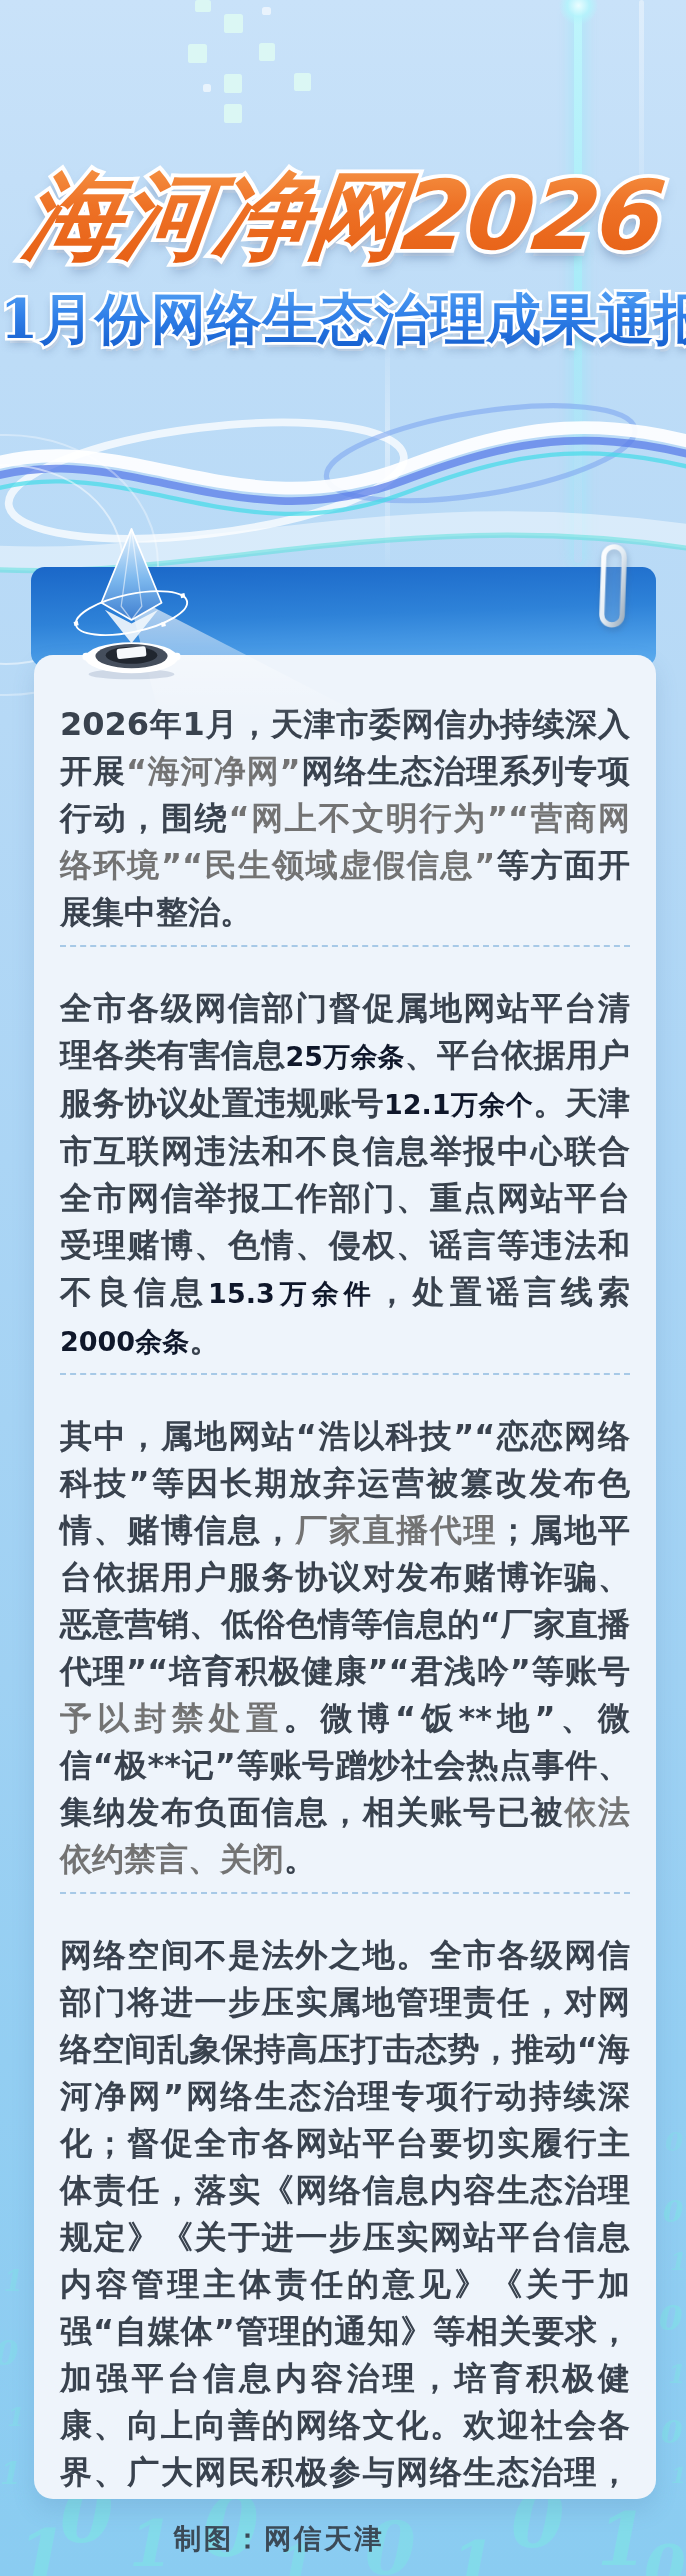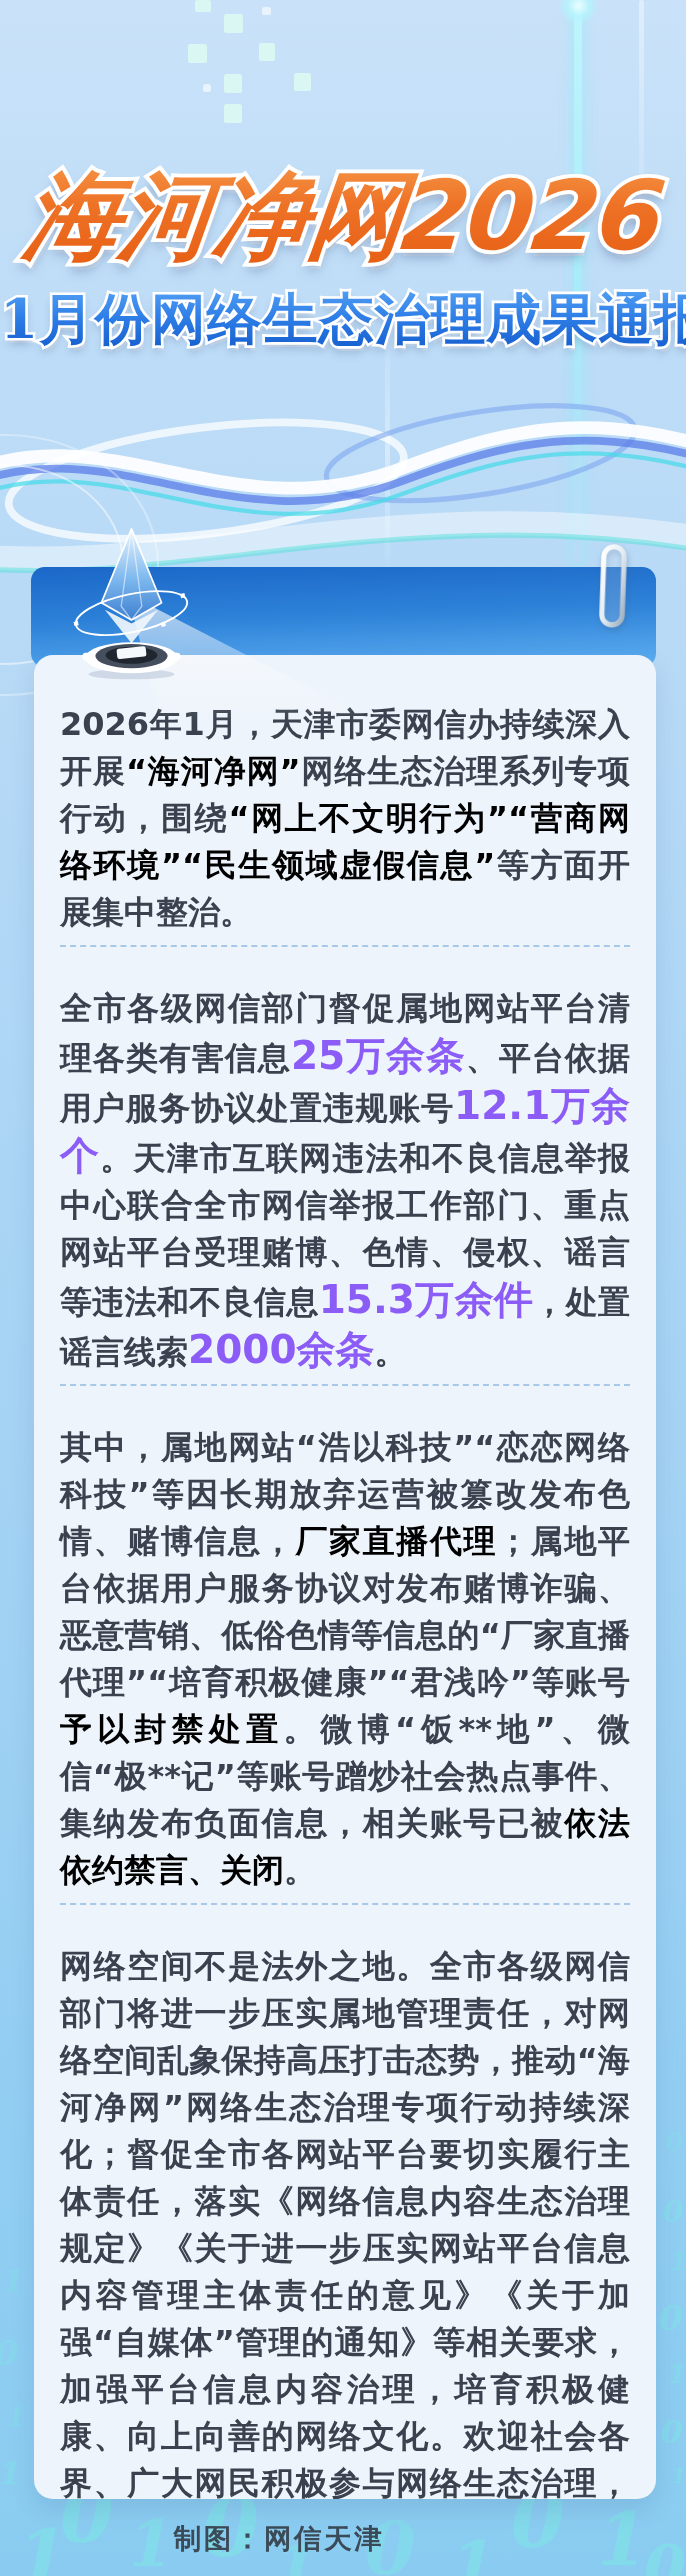--- a/index.html
+++ b/index.html
@@ -60,22 +60,22 @@
       clip-path:polygon(3% 0%,100% 100%,16% 100%);
       background:linear-gradient(180deg,rgba(255,255,255,.95) 0%,rgba(255,255,255,.25) 70%,rgba(255,255,255,0) 100%);}
   #crystal{position:absolute;left:67px;top:527px;z-index:7;}
   #clip-icon{position:absolute;left:596px;top:543px;z-index:7;transform:rotate(2deg);
       filter:drop-shadow(1.7px 3.4px 3.4px rgba(60,90,130,.35));}
 
   
   .para{font-size:32px;line-height:47px;color:#39424e;font-weight:700;
       text-align:justify;text-justify:inter-ideograph;}
   .seg-n{}
-  .seg-b{color:#000000;}
-  .seg-num{color:#8b5cf6;font-size:39px;line-height:47px;}
+  .seg-b{color:#737373;}
+  .seg-num{color:#0f172a;font-size:27px;line-height:47px;}
   .divider{border-top:2.6px dashed rgba(158,196,228,.9);height:0;margin:8.6px 0 38px 0;}
   .para{margin:0 0 8.6px 0;}
 
   #credit{position:absolute;left:0;top:2521px;width:558px;text-align:center;z-index:6;
       font-size:27.5px;font-weight:700;color:#3b4a57;letter-spacing:2.6px;}
 </style>
 </head>
 <body>
 
 <div id="poster">

